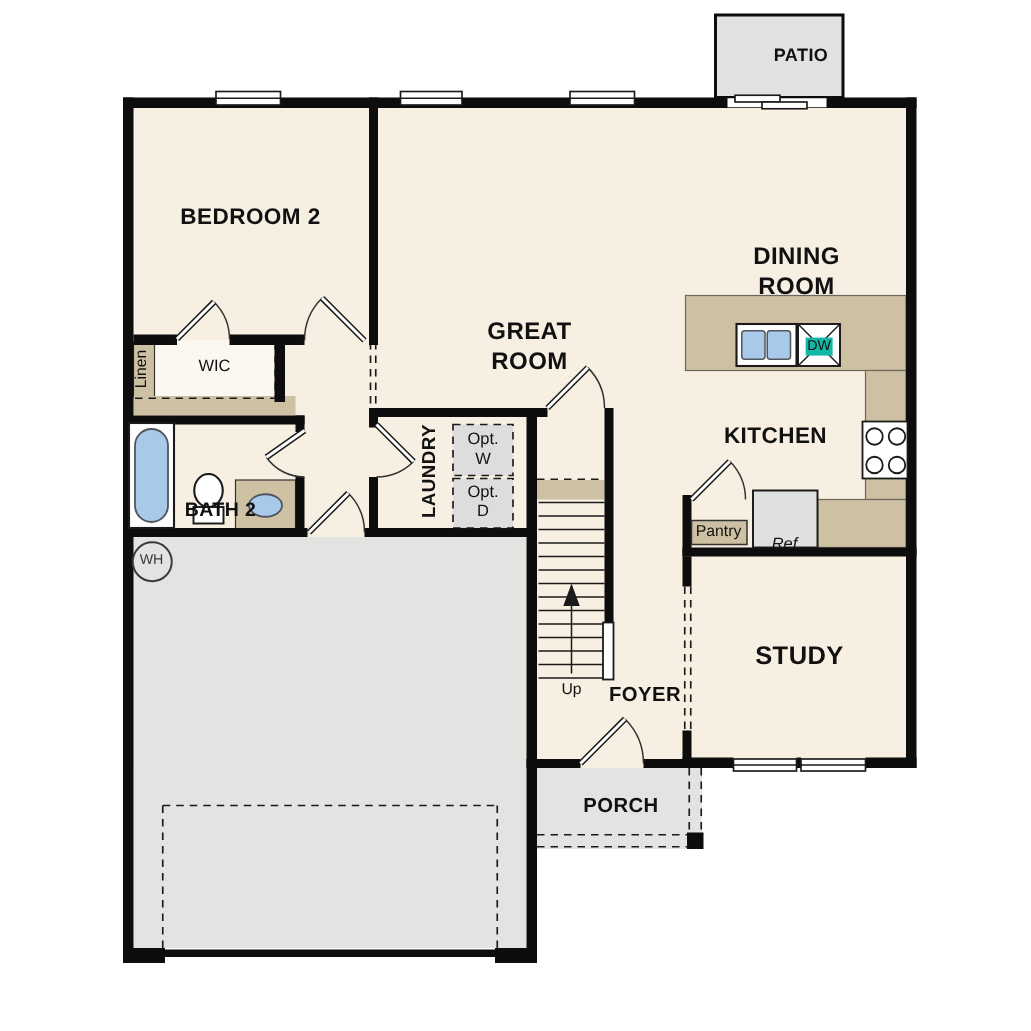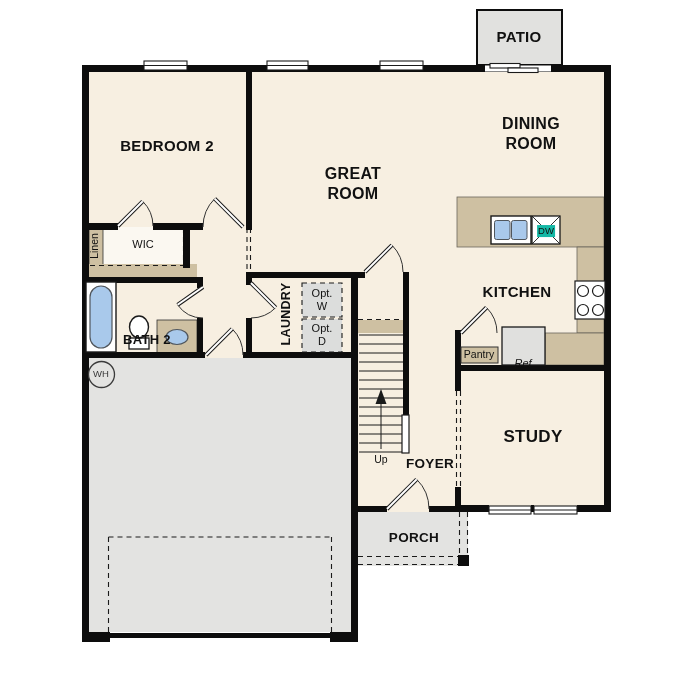--- a/index.html
+++ b/index.html
@@ -18,21 +18,21 @@
     transform: translate(-50%, -50%);
     white-space: pre-line;
     text-align: center;
     line-height: 1.25;
     color: #111111;
     pointer-events: none;
   }
   .bold { font-weight: 700; letter-spacing: 0.3px; }
   .vert { transform: translate(-50%, -50%) rotate(-90deg); }
   .room  { font-size: 15px; }
-  .room-lg { font-size: 16px; line-height: 20px; }
+  .room-lg { font-size: 16px; line-height: 20px; margin-top: 48px; }
   .study-lbl { font-size: 17px; }
   .small { font-size: 11px; }
   .tiny  { font-size: 10.5px; }
   .micro { font-size: 9.5px; }
   .halo  { background: #14b8a6; padding: 0 1px; text-align: center; }
   .title-lbl {
     position: absolute;
     transform: none;
     font-size: 16.5px;
     font-weight: 700;
@@ -219,21 +219,21 @@
 ROOM</div>
 <div class="lbl bold room-lg" style="left:531px; top:134px;">DINING
 ROOM</div>
 <div class="lbl bold room" style="left:517px; top:292px;">KITCHEN</div>
 <div class="lbl bold study-lbl" style="left:533px; top:437px;">STUDY</div>
 <div class="lbl bold" style="left:430px; top:464px; font-size:13.5px;text-align:center;">FOYER</div>
 <div class="lbl bold vert" style="left:287px; top:314px; font-size:12.5px;">LAUNDRY</div>
 <div class="lbl bold" style="left:147px; top:300px; font-size:13px;margin-top:40px;">BATH 2</div>
 <div class="lbl small" style="left:143px; top:245px;">WIC</div>
 <div class="lbl bold" style="left:414px; top:538px; font-size:13.5px;">PORCH</div>
-<div class="lbl bold" style="left:519px; top:37px; font-size:15px;">PATIO</div>
+<div class="lbl bold" style="left:534px; top:37px; font-size:12px;">PATIO</div>
 
 <div class="lbl tiny vert" style="left:95px; top:246px;">Linen</div>
 <div class="lbl small" style="left:322px; top:300px; line-height:13px;">Opt.
 W</div>
 <div class="lbl small" style="left:322px; top:335px; line-height:13px;">Opt.
 D</div>
 <div class="lbl tiny" style="left:479px; top:355px;">Pantry</div>
 <div class="lbl" style="left:523px; top:364px; font-size:11px;font-style:italic;">Ref</div>
 <div class="lbl micro halo" style="left:546px; top:231px;">DW</div>
 <div class="lbl tiny" style="left:381px; top:460px;">Up</div>

